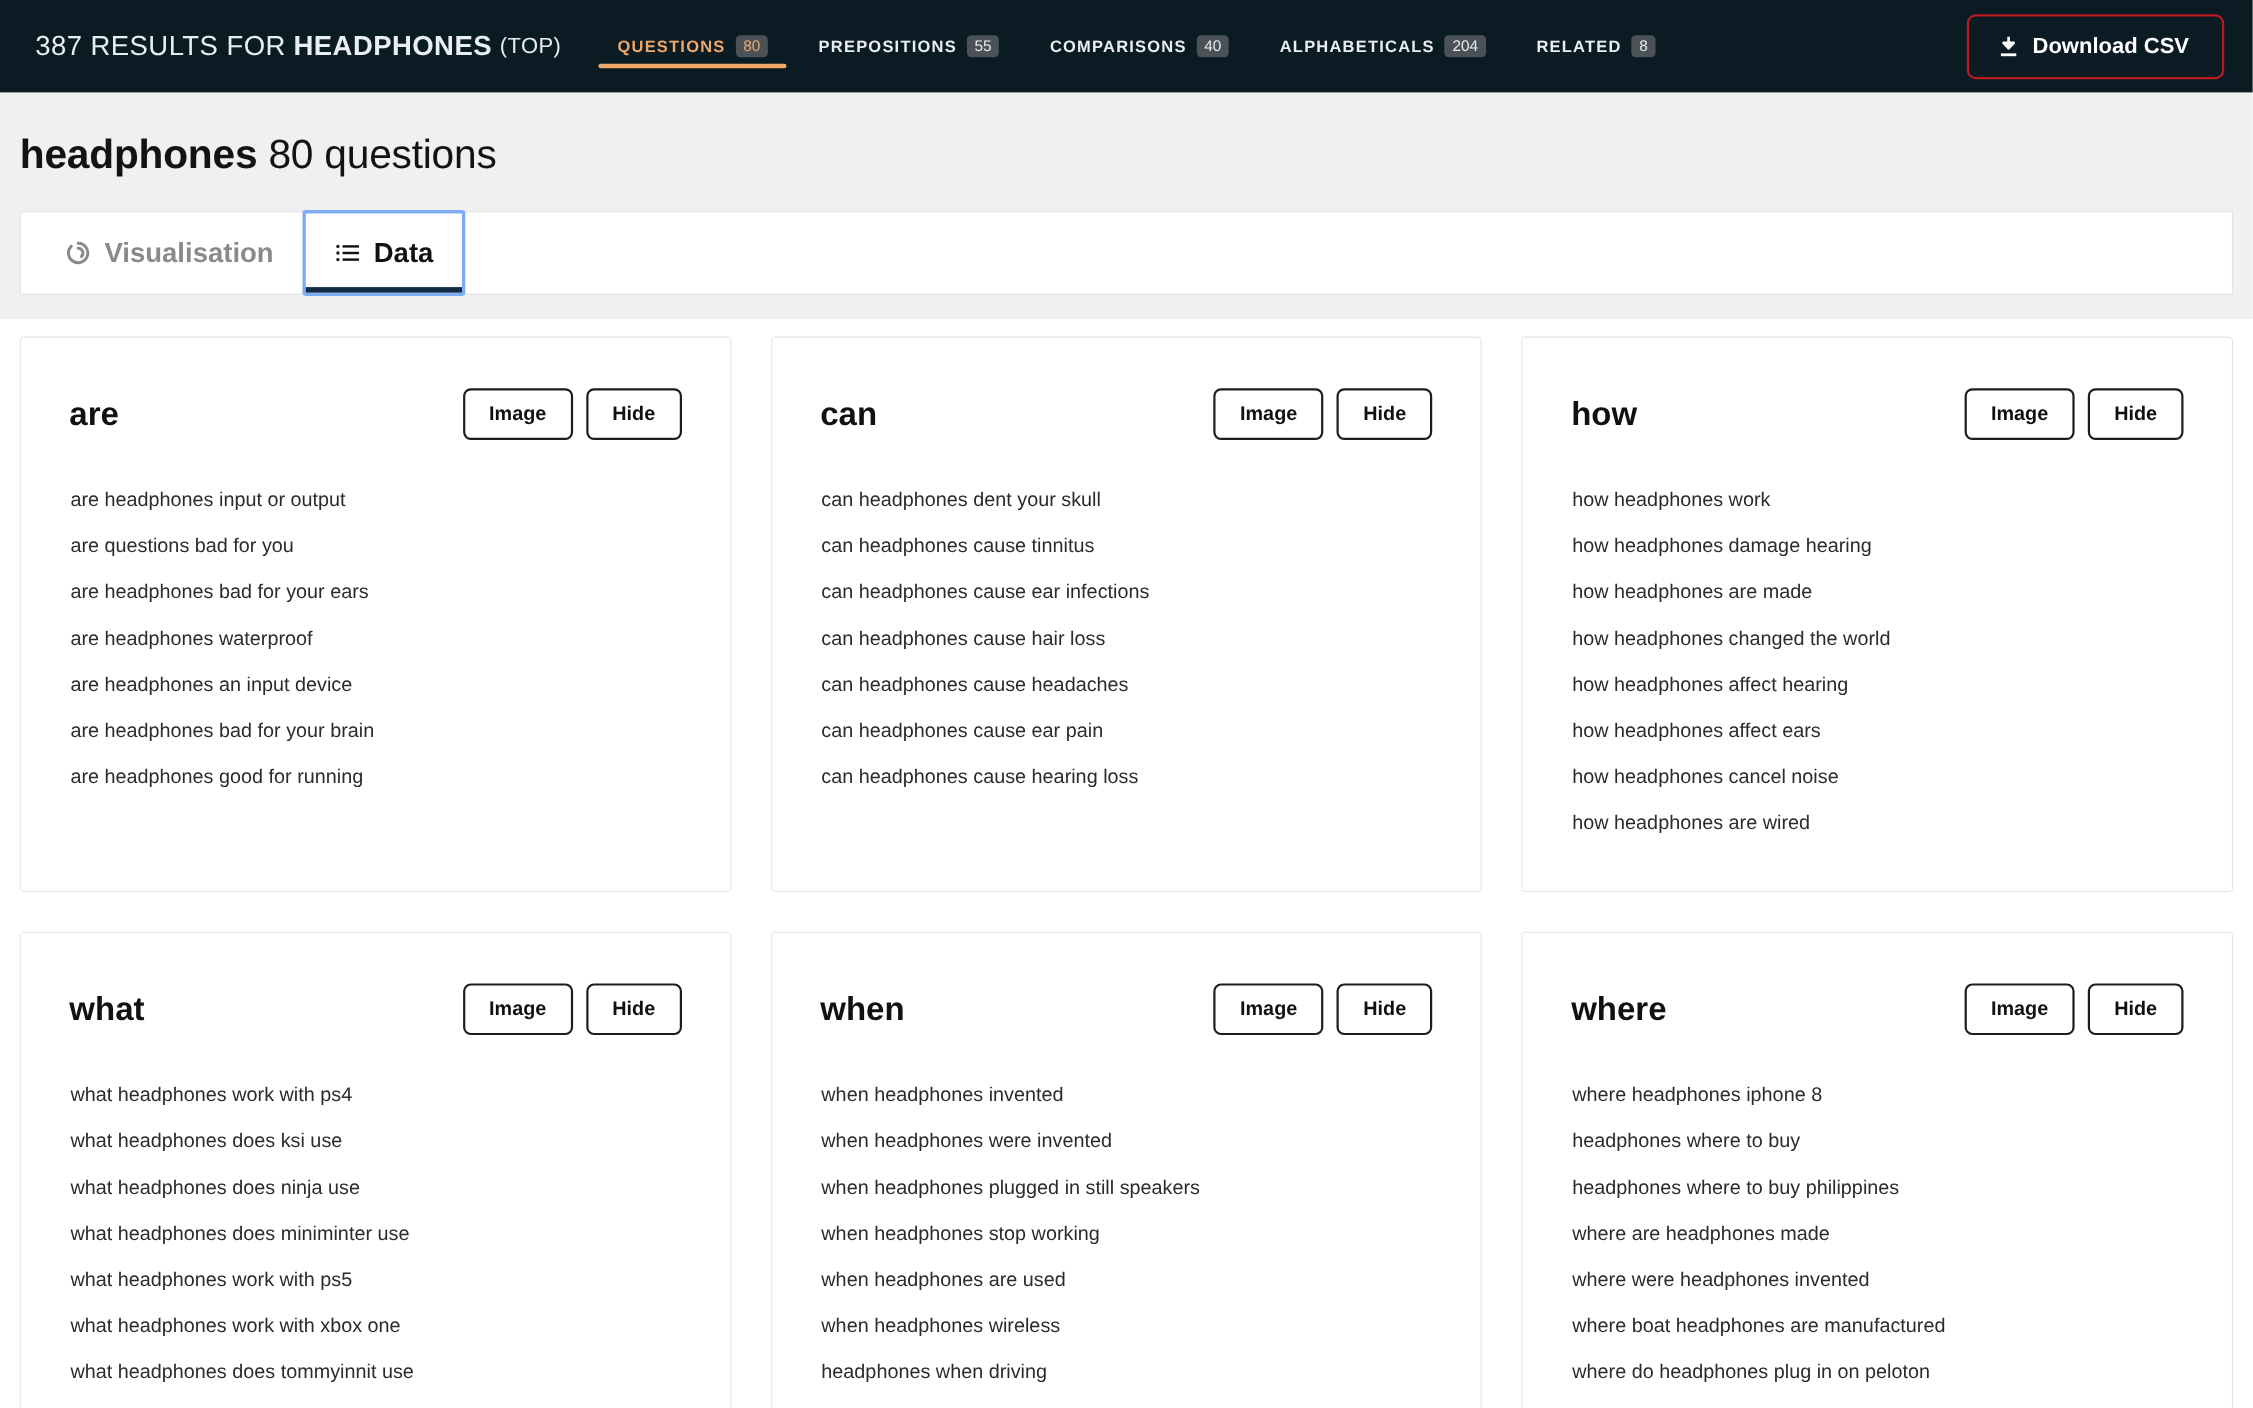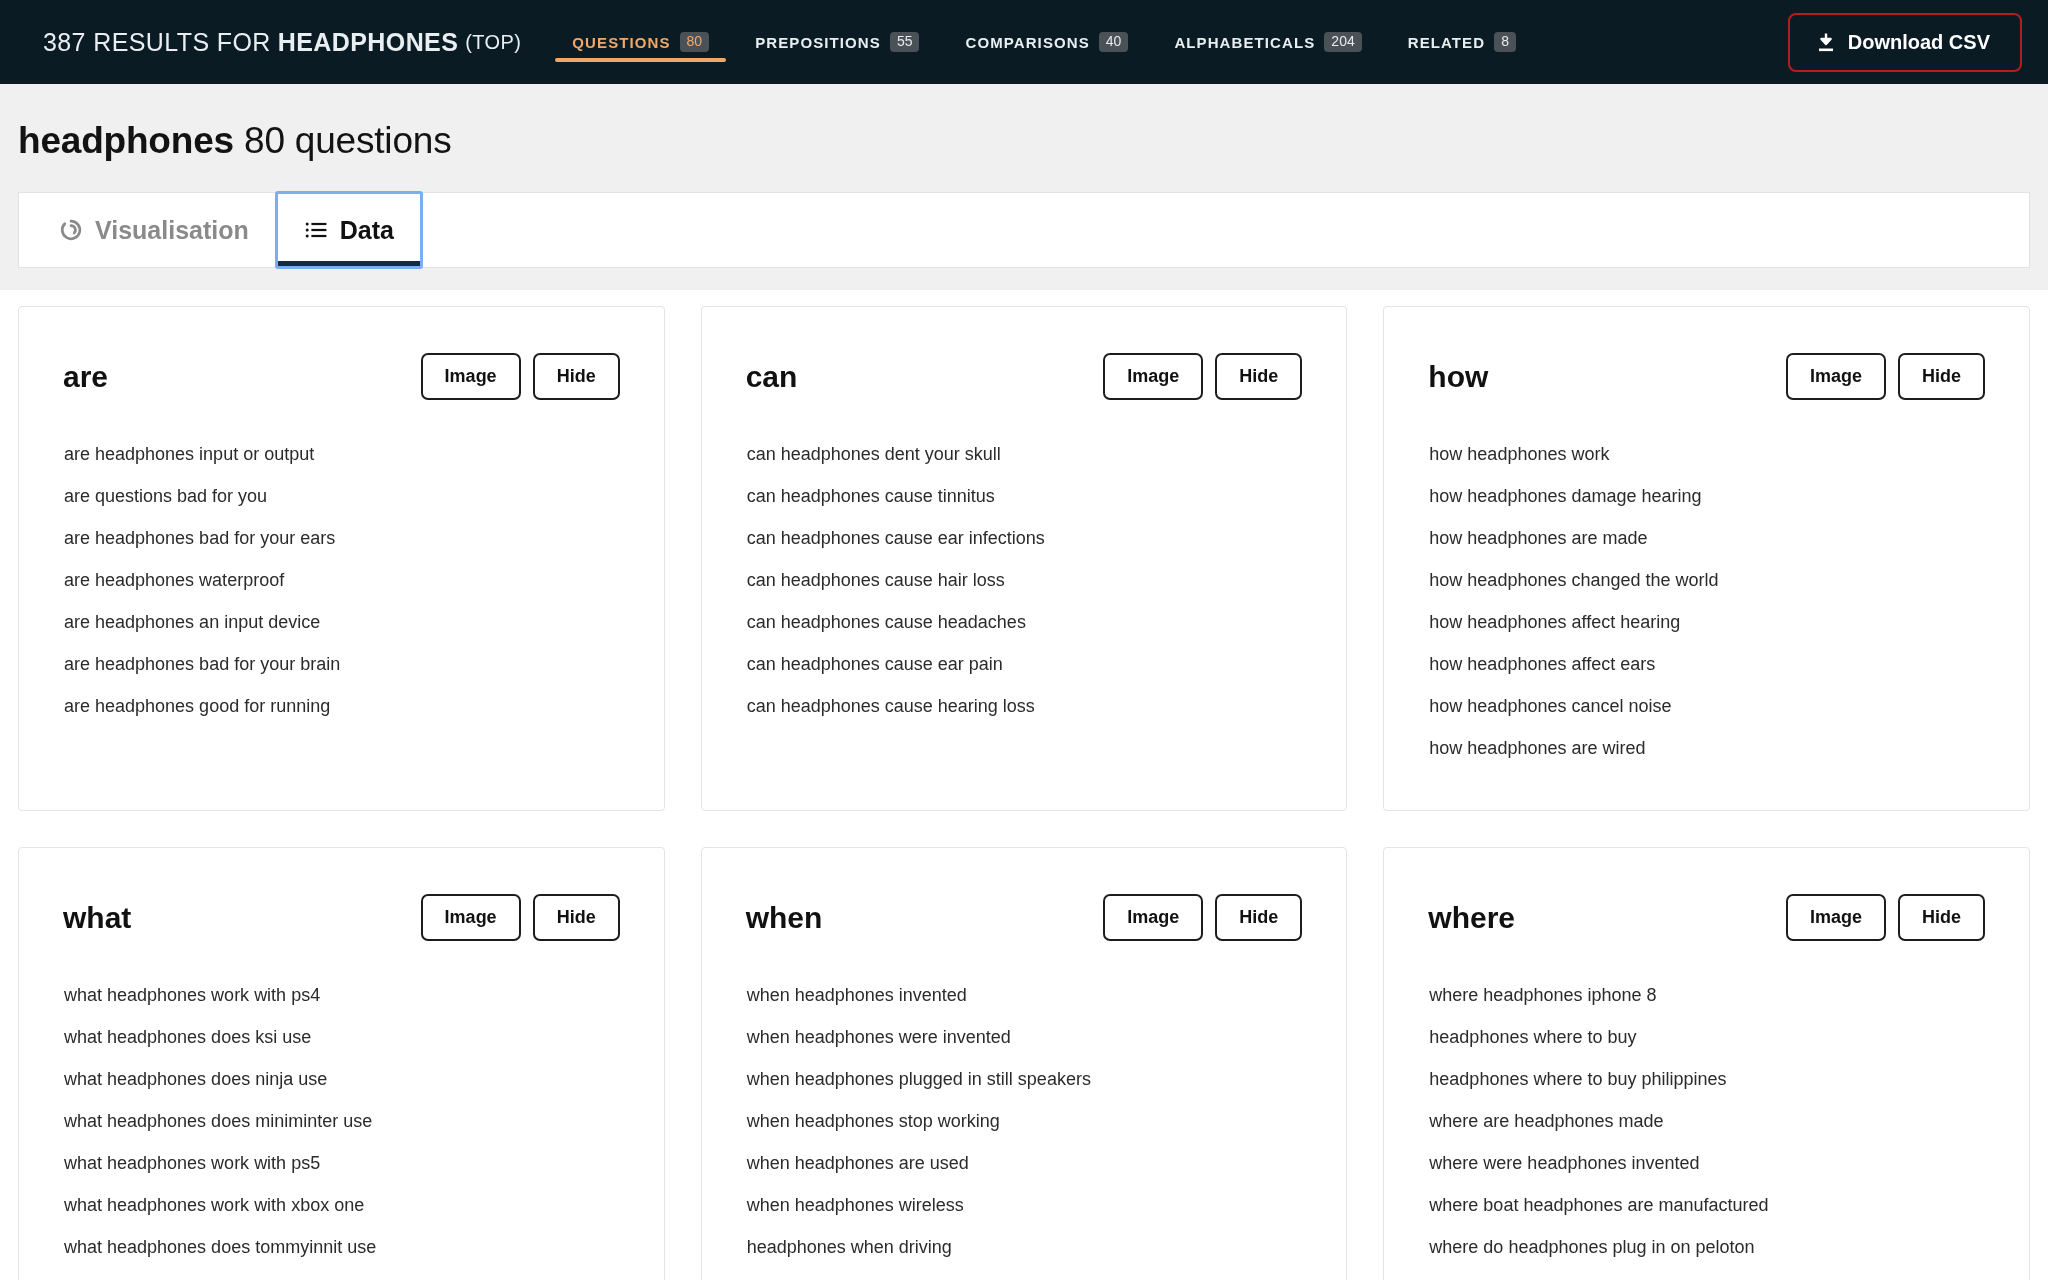--- a/index.html
+++ b/index.html
@@ -18,21 +18,21 @@
     display: flex;
     align-items: stretch;
     position: relative;
   }
   .results-title {
     display: flex;
     align-items: center;
     color: #e8eef1;
     font-size: 25px;
     letter-spacing: .4px;
-    padding-left: 43px;
+    padding-left: 32px;
     padding-right: 14px;
     white-space: nowrap;
   }
   .results-title .rt-pre { font-weight: 400; }
   .results-title .rt-kw { font-weight: 700; padding: 0 7px; }
   .results-title .rt-post { font-weight: 400; font-size: 20px; }
 
   .tabs {
     display: flex;
     align-items: stretch;

